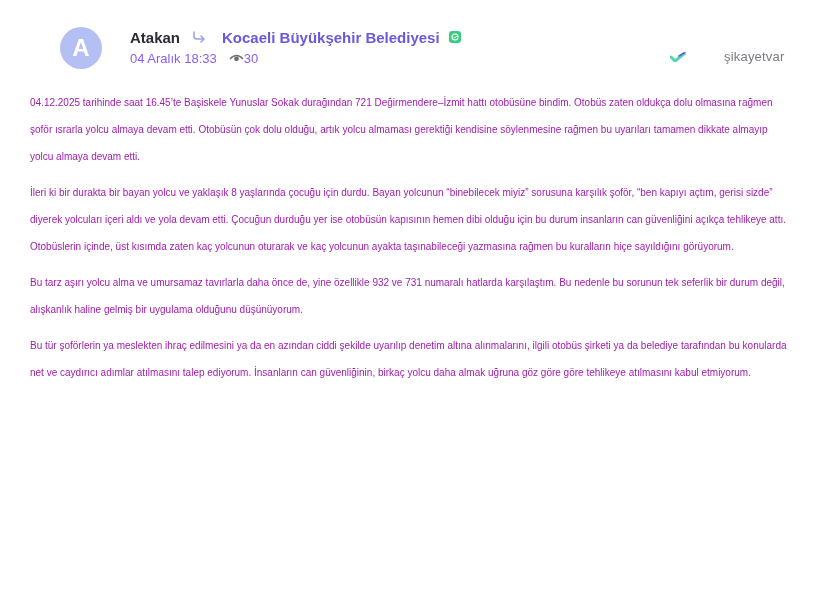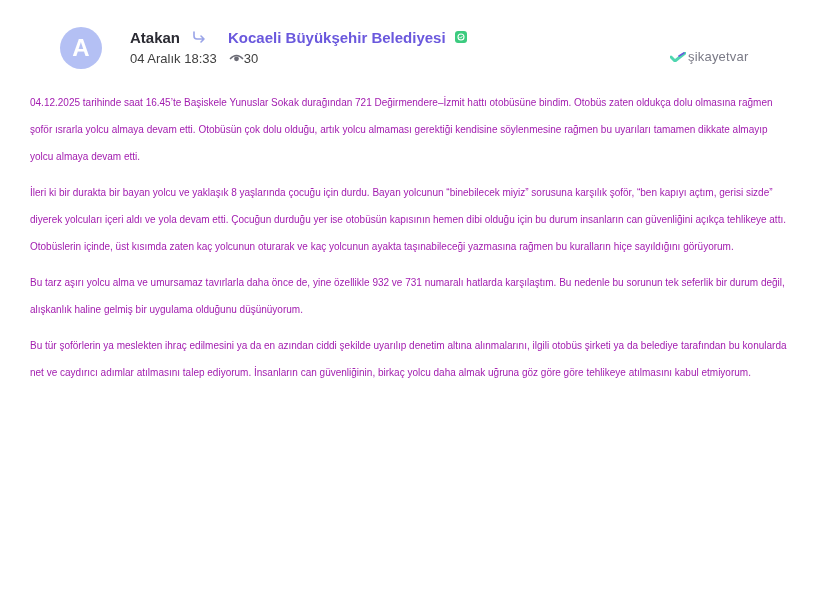--- a/index.html
+++ b/index.html
@@ -12,26 +12,26 @@
     .header { position: relative; height: 80px; }
     .avatar {
       position: absolute; left: 30px; top: 27px; width: 42px; height: 42px;
       border-radius: 50%; background: #b4c0f4; color: #fff;
       font-size: 24px; font-weight: 700; display: flex; align-items: center; justify-content: center;
     }
     .meta { position: absolute; left: 100px; top: 27px; }
     .name-row { display: flex; align-items: center; height: 20px; white-space: nowrap; }
     .author { font-weight: 700; font-size: 15px; color: #2b2b33; }
     .reply-icon { margin-left: 11px; width: 16px; height: 14px; display: inline-flex; }
-    .company { margin-left: 21px; font-size: 15px; font-weight: 600; color: #6a58dd; text-decoration: none; }
+    .company { margin-left: 15px; font-size: 15px; font-weight: 600; color: #6a58dd; text-decoration: none; }
     .verified { margin-left: 9px; width: 12px; height: 12px; border-radius: 3px; background: #3ccb7f; display: inline-flex; align-items: center; justify-content: center; }
-    .sub-row { display: flex; align-items: center; margin-top: 3px; font-size: 13px; color: #404040; height: 16px; }
+    .sub-row { display: flex; align-items: center; margin-top: 3px; font-size: 13px; color: #8b5cf6; height: 16px; }
     .eye-icon { margin-left: 12px; width: 15px; height: 10px; display: inline-flex; }
     .views { }
-    .brand { position: absolute; left: 640px; top: 49px; display: flex; align-items: center; }
+    .brand { position: absolute; left: 640px; top: 49px; display: flex; align-items: center; gap: 36px; }
     .brand-mark { width: 16px; height: 10px; display: inline-flex; }
     .brand-text { margin-left: 2px; font-size: 13px; color: #7a7a86; letter-spacing: 0.2px; }
     .body-text { position: absolute; left: 30px; top: 89px; width: 760px; }
     .body-text p { font-size: 10px; line-height: 27px; color: #a21caf; margin-bottom: 9px; }
   </style>
 </head>
 <body>
 
 <div class="card">
   <div class="header">

